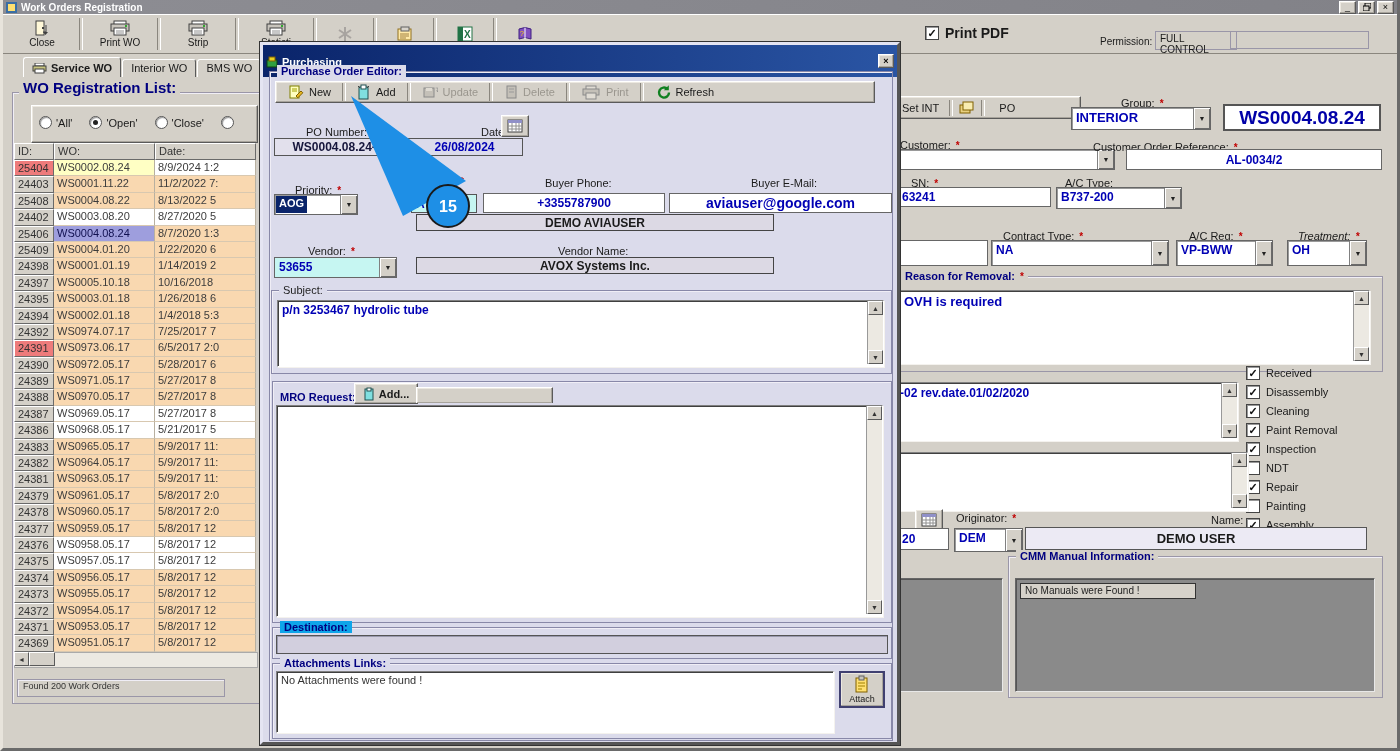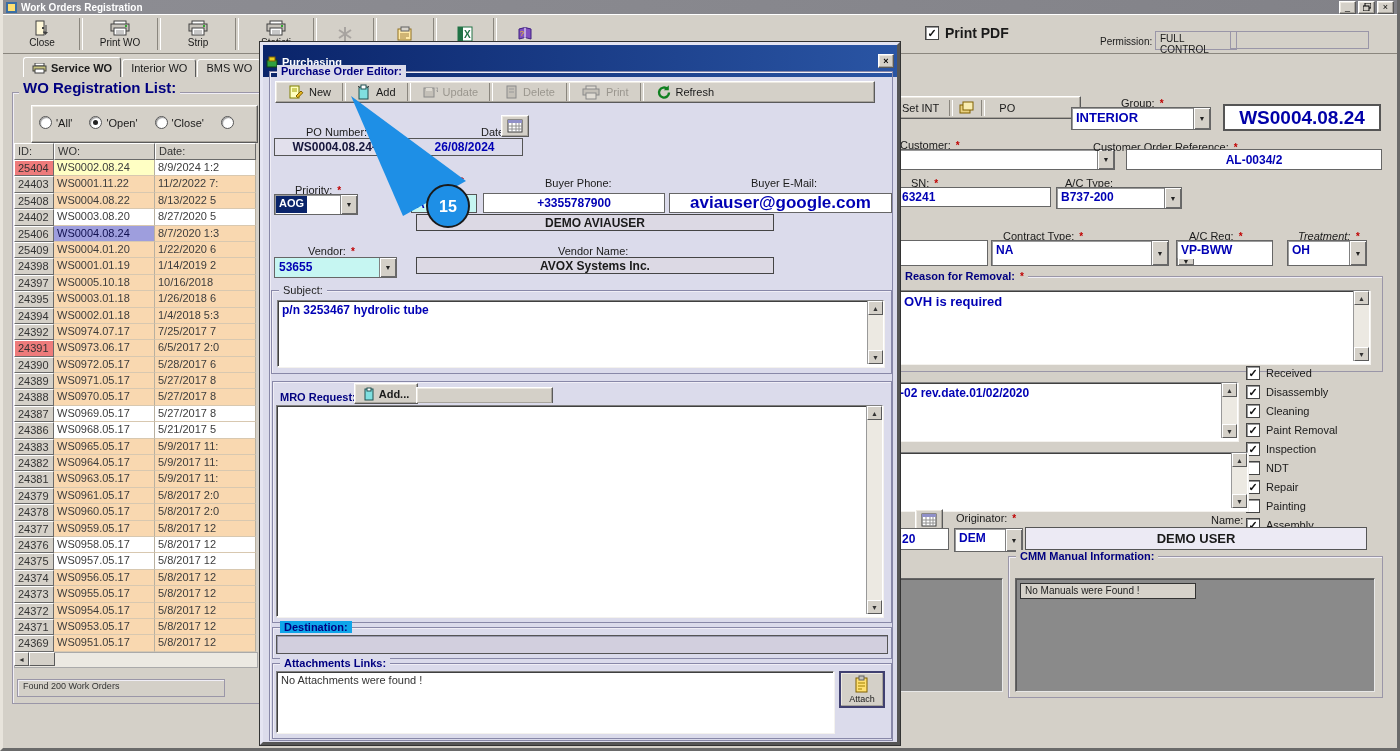--- a/index.html
+++ b/index.html
@@ -448,21 +448,21 @@
   </div>
 
   <span class="abs lbl req" style="left:1000px;top:230px;">Contract Type:</span>
   <span class="abs lbl req" style="left:1186px;top:230px;">A/C Reg:</span>
   <span class="abs lbl req" style="left:1295px;top:230px;font-style:italic;">Treatment:</span>
   <div class="abs flat" style="left:890px;top:240px;width:93px;height:24px;"></div>
   <div class="abs combo" style="left:988px;top:240px;width:176px;height:24px;">
     <span class="cv bval" style="font-size:12px;">NA</span>
       <span class="cbtn">▼</span>
   </div>
-  <div class="abs combo" style="left:1173px;top:240px;width:95px;height:24px;flex-direction:column;">
+  <div class="abs combo" style="left:1173px;top:240px;width:95px;height:24px;">
     <span class="cv bval" style="font-size:12px;">VP-BWW</span>
       <span class="cbtn">▼</span>
   </div>
   <div class="abs combo" style="left:1284px;top:240px;width:78px;height:24px;">
     <span class="cv bval" style="font-size:12px;">OH</span>
       <span class="cbtn">▼</span>
   </div>
 
   <div class="abs groupbox" style="left:890px;top:276px;width:488px;height:94px;">
     <span class="gb-label req" style="background:#d4d0c8;">Reason for Removal:</span>
@@ -674,21 +674,21 @@
     </div>
     <div class="abs" style="left:148px;top:149px;width:66px;height:19px;background:#c6f6f2;border:1px solid #555;padding:2px 4px 0;box-sizing:border-box;">
       <span class="bval" style="font-size:12px;">A</span>
     </div>
     <span class="abs lbl" style="left:282px;top:132px;">Buyer Phone:</span>
     <div class="abs flat" style="left:220px;top:148px;width:180px;height:18px;display:flex;align-items:center;justify-content:center;">
       <span class="bval" style="font-size:12px;">+3355787900</span>
     </div>
     <span class="abs lbl" style="left:488px;top:132px;">Buyer E-Mail:</span>
     <div class="abs flat" style="left:406px;top:148px;width:221px;height:18px;display:flex;align-items:center;justify-content:center;">
-      <span class="bval" style="font-size:17px;">aviauser@google.com</span>
+      <span class="bval" style="font-size:14px;">aviauser@google.com</span>
     </div>
     <div class="abs" style="left:153px;top:169px;width:358px;height:17px;background:#dcd9e4;border:1px solid #444;display:flex;align-items:center;justify-content:center;font-weight:bold;font-size:12px;box-sizing:border-box;">DEMO AVIAUSER</div>
 
     <span class="abs lbl req" style="left:45px;top:200px;">Vendor:</span>
     <span class="abs lbl" style="left:295px;top:200px;">Vendor Name:</span>
     <div class="abs combo" style="left:11px;top:212px;width:121px;height:19px;background:#c6f6f2;">
       <span class="cv bval" style="font-size:12px;background:#c6f6f2;">53655</span>
         <span class="cbtn">▼</span>
     </div>
     <div class="abs" style="left:153px;top:212px;width:358px;height:17px;background:#dcd9e4;border:1px solid #444;display:flex;align-items:center;justify-content:center;font-weight:bold;font-size:12px;box-sizing:border-box;">AVOX Systems Inc.</div>

